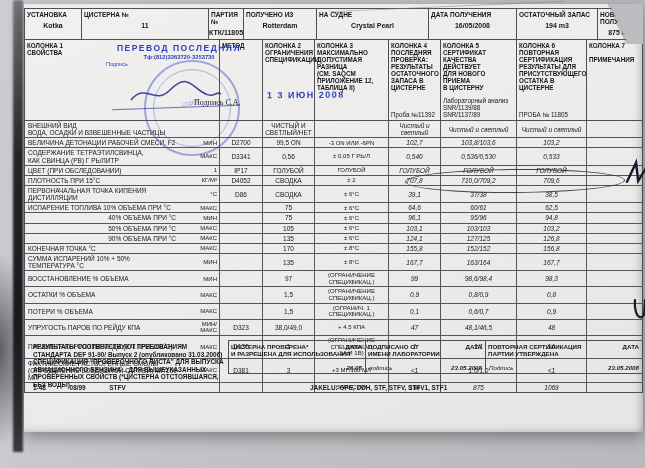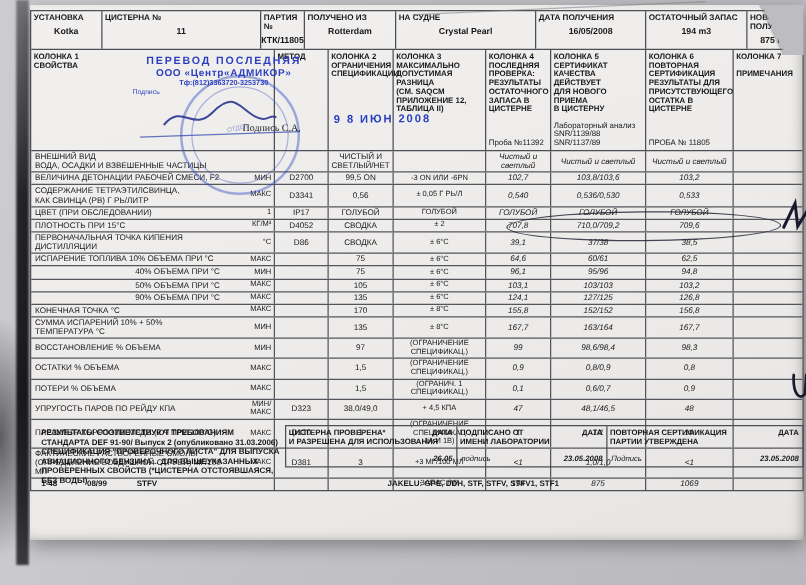--- a/index.html
+++ b/index.html
@@ -422,34 +422,33 @@
             <div class="tc tc-c4">194</div>
             <div class="tc tc-c5">875</div>
             <div class="tc tc-c6">1069</div>
             <div class="tc tc-c7"></div>
           </div>
         </div>
     </div>
 
     <div class="stamp-block">
       <div class="stamp-l1">ПЕРЕВОД ПОСЛЕДНЯЯ</div>
-      <div class="stamp-l2">ООО «Центр«АДМИКОР»</div>
       <div class="stamp-l3">Тф:(812)3363720-3253730</div>
       <div class="stamp-l4">Подпись</div>
     </div>
     <div class="signer">Подпись С.А.</div>
     <div class="sig-line"></div>
     <svg class="sig-svg" width="96" height="28" viewBox="0 0 96 28">
       <path d="M3,20 C18,2 26,26 42,10 S62,4 74,12 S88,10 93,14" fill="none" stroke="#1e2a8a" stroke-width="1.6" opacity="0.85"></path>
     </svg>
     <div class="round-stamp">
       <div class="inner"></div>
       <div class="rs-txt">ОТДЕЛ</div>
     </div>
-    <div class="date-stamp">9 8  ИЮН  2008</div>
+    <div class="date-stamp">1 3  ИЮН  2008</div>
 
     <div class="pen-oval"></div>
     <svg class="pen-check1" width="28" height="32" viewBox="0 0 28 32">
       <path d="M3,26 L10,6 L14,24 L24,3" fill="none" stroke="#19192d" stroke-width="2.4" stroke-linecap="round"></path>
     </svg>
     <svg class="pen-check2" width="18" height="28" viewBox="0 0 18 28">
       <path d="M3,3 C2,18 8,24 12,18 L13,3" fill="none" stroke="#19192d" stroke-width="2.2" stroke-linecap="round"></path>
     </svg>
 
     <div class="foot-left pre">РЕЗУЛЬТАТЫ СООТВЕТСТВУЮТ ТРЕБОВАНИЯМ

